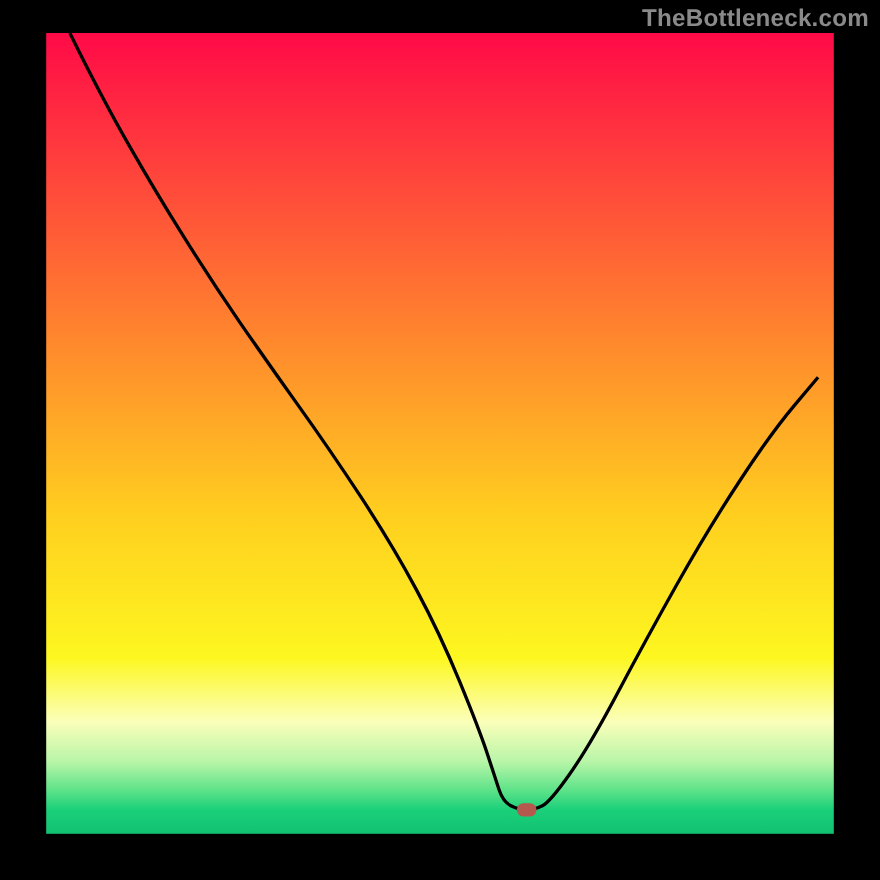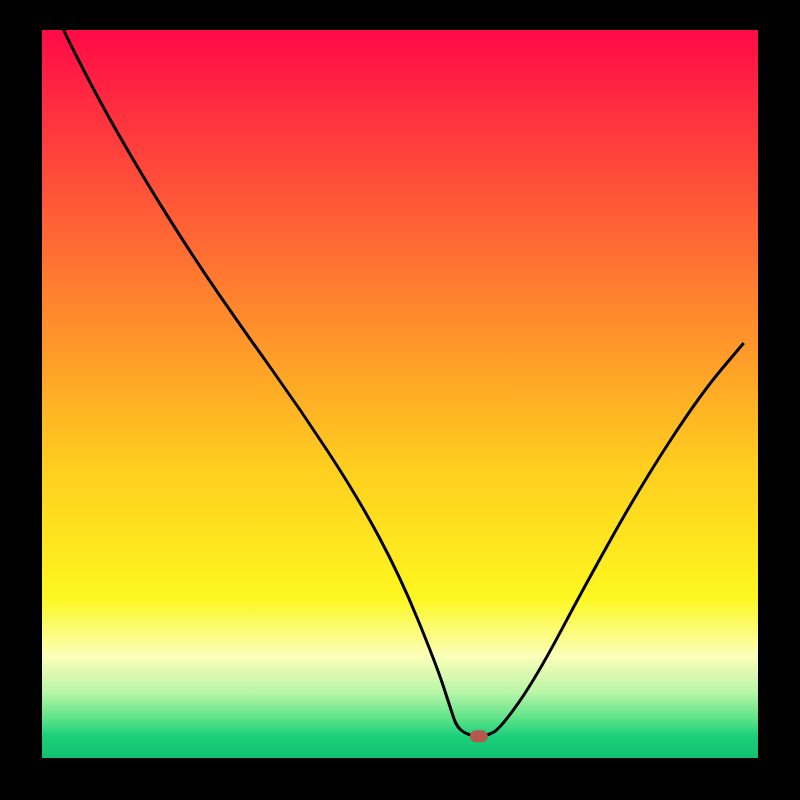--- a/index.html
+++ b/index.html
@@ -27,20 +27,21 @@
   }
   svg {
     display: block;
   }
 </style>
 </head>
 <body>
 
 <div class="stage">
 
+  <div class="watermark">TheBottleneck.com</div>
 
   <svg width="800" height="800" viewBox="0 0 800 800">
     <defs>
       <linearGradient id="bg-grad" x1="0" y1="0" x2="0" y2="1">
           <stop offset="0.00%" stop-color="#ff0a47"></stop>
           <stop offset="20.00%" stop-color="#ff4c3a"></stop>
           <stop offset="40.00%" stop-color="#ff8d2c"></stop>
           <stop offset="60.00%" stop-color="#ffce1f"></stop>
           <stop offset="78.00%" stop-color="#fdf720"></stop>
           <stop offset="86.00%" stop-color="#fbffb9"></stop>

